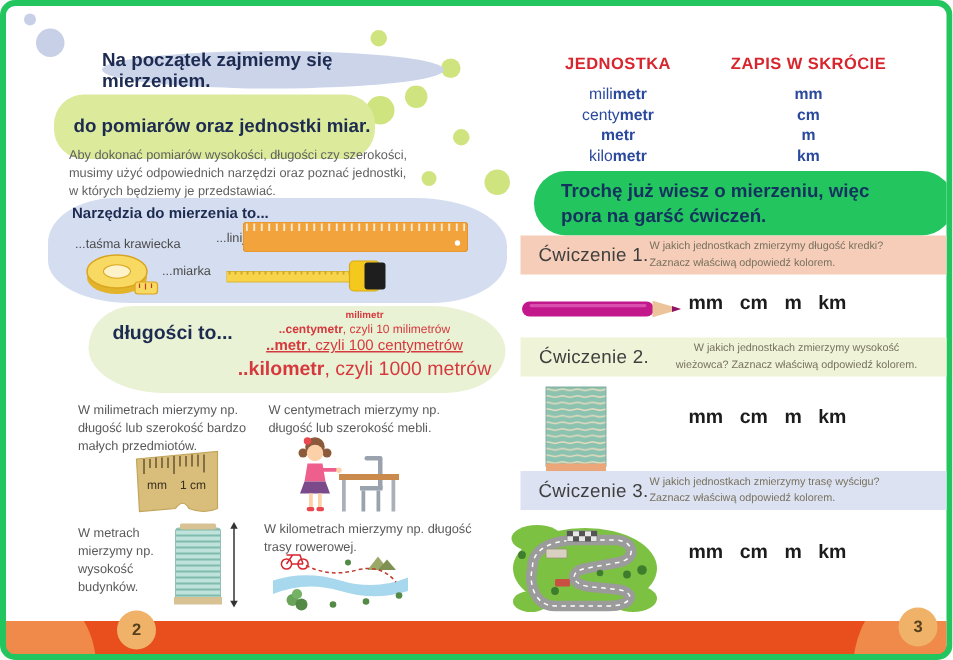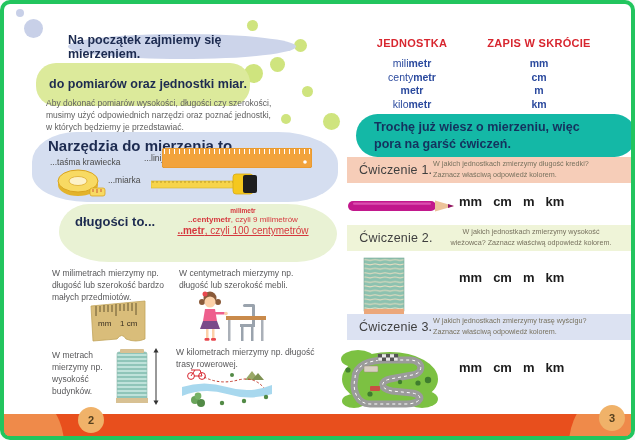--- a/index.html
+++ b/index.html
@@ -17,40 +17,40 @@
   .intro-pill { left:64px; top:30px; width:228px; height:25px; background:#ccd4ea;
     border-radius:50%; display:flex; align-items:center; justify-content:center;
     font-weight:bold; font-size:12.5px; }
   .goal-pill { left:32px; top:59px; width:214px; height:43px; background:#dcea9b;
     border-radius:20px; display:flex; flex-direction:column; justify-content:center;
     padding-left:13px; font-weight:bold; font-size:12.5px; line-height:1.35; }
   .intro-par { left:42px; top:94px; width:260px; font-size:8.5px; color:#5f5f5f;
     line-height:1.4; }
   .tools-blob { left:28px; top:128px; width:306px; height:70px; background:#d5def0;
     border-radius:45px 60px 50px 55px / 30px 32px 30px 28px; }
-  .tools-title { left:16px; top:5px; font-weight:bold; font-size:15px; }
+  .tools-title { left:16px; top:5px; font-weight:bold; font-size:10px; }
   .tool-label { font-size:8.5px; color:#4a4a4a; }
   .units-blob { left:55px; top:200px; width:278px; height:58px; background:#e9f2d4;
     border-radius:30px 50px 40px 50px / 28px 30px 28px 30px; }
   .units-title { left:16px; top:9px; font-weight:bold; font-size:13px; line-height:1.45; }
   .units-red { left:96px; top:3px; width:176px; text-align:center; color:#d6383e; }
   .units-red div { line-height:1.25; }
   .ur-term { font-weight:bold; }
   .u1 { font-size:6.5px; } .u2 { font-size:8px; } .u3 { font-size:10px;text-decoration:underline; } .u4 { font-size:13px; }
   .fact { font-size:8.5px; color:#58585a; line-height:1.4; }
 
   
   .col-head { font-weight:bold; font-size:11px; color:#d8262f; letter-spacing:0.3px;
     text-align:center; }
   .unit-col { left:356px; top:53px; width:104px; text-align:center; color:#2b4a9e;
     font-size:10.5px; line-height:13.5px; }
   .abbr-col { left:470px; top:53px; width:130px; text-align:center; color:#2b4a9e;
     font-size:10.5px; line-height:13.5px; font-weight:bold; }
   .bold-part { font-weight:bold; }
-  .bubble { left:352px; top:110px; width:280px; height:43px; background:#14b8a6;
+  .bubble { left:352px; top:110px; width:280px; height:43px; background:#22c55e;
     border-radius:22px; display:flex; flex-direction:column; justify-content:center;
     padding-left:18px; font-weight:bold; font-size:12.5px; line-height:1.35; color:#14325e; }
   .ex-band { left:343px; width:290px; height:26px; display:flex; align-items:center; }
   .ex-label { width:86px; padding-left:12px; font-size:12.5px; color:#3f3f3f;
     letter-spacing:0.2px; }
   .ex-q { width:196px; font-size:7.2px; color:#77715e; line-height:1.5; }
   .opts { display:flex; gap:11px; font-weight:bold; font-size:13px; color:#1c1c1c; }
 
   
   .bottom-bar { left:0; right:0; bottom:0; height:22px; background:#e84f1d; overflow:hidden; }
@@ -126,22 +126,23 @@
       <rect x="92" y="3" width="14" height="18" rx="2" fill="#1e1e1e"></rect>
     </svg>
   </div>
 
   <div class="abs units-blob">
     <div class="abs units-title navy">
       <div>długości to...</div>
     </div>
     <div class="abs units-red">
       <div class="u1"><span class="ur-term">milimetr</span><span></span></div>
-      <div class="u2"><span class="ur-term">..centymetr</span><span>, czyli 9 milimetrów</span></div>
+      <div class="u2"><span class="ur-term">..centymetr</span><span>, czyli 10 milimetrów</span></div>
       <div class="u3"><span class="ur-term">..metr</span><span>, czyli 100 centymetrów</span></div>
+      <div class="u4"><span class="ur-term">..kilometr</span><span>, czyli 1000 metrów</span></div>
     </div>
   </div>
 
   <div class="abs fact" style="left:48px;top:264px;width:125px;">W milimetrach mierzymy np. długość lub szerokość bardzo małych przedmiotów.</div>
   <div class="abs fact" style="left:175px;top:264px;width:138px;">W centymetrach mierzymy np. długość lub szerokość mebli.</div>
   <div class="abs fact" style="left:48px;top:346px;width:70px;">W metrach mierzymy np. wysokość budynków.</div>
   <div class="abs fact" style="left:172px;top:343px;width:142px;">W kilometrach mierzymy np. długość trasy rowerowej.</div>
 
   <svg class="abs" style="left:84px;top:294px;" width="60" height="46" viewBox="0 0 60 46">
     <path d="M3,8 L57,3 L57,41 Q48,45 38,41 Q34,34 29,41 L5,43 Z" fill="#d9bd7a" stroke="#c2a45c" stroke-width="0.8"></path>

